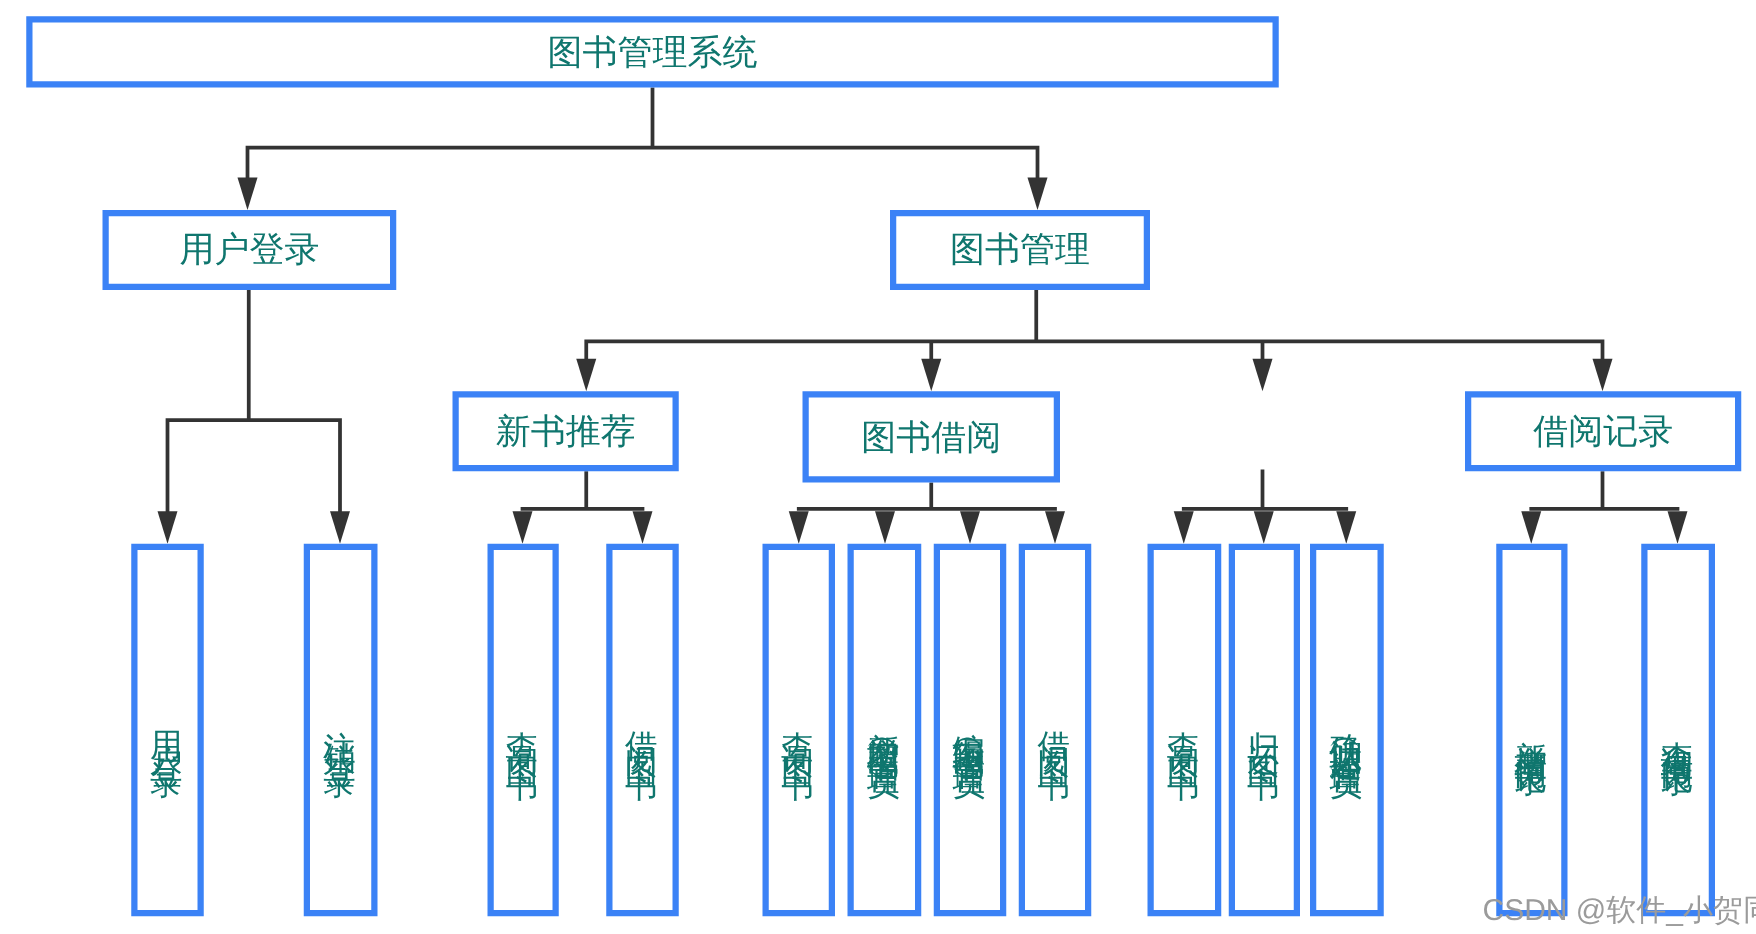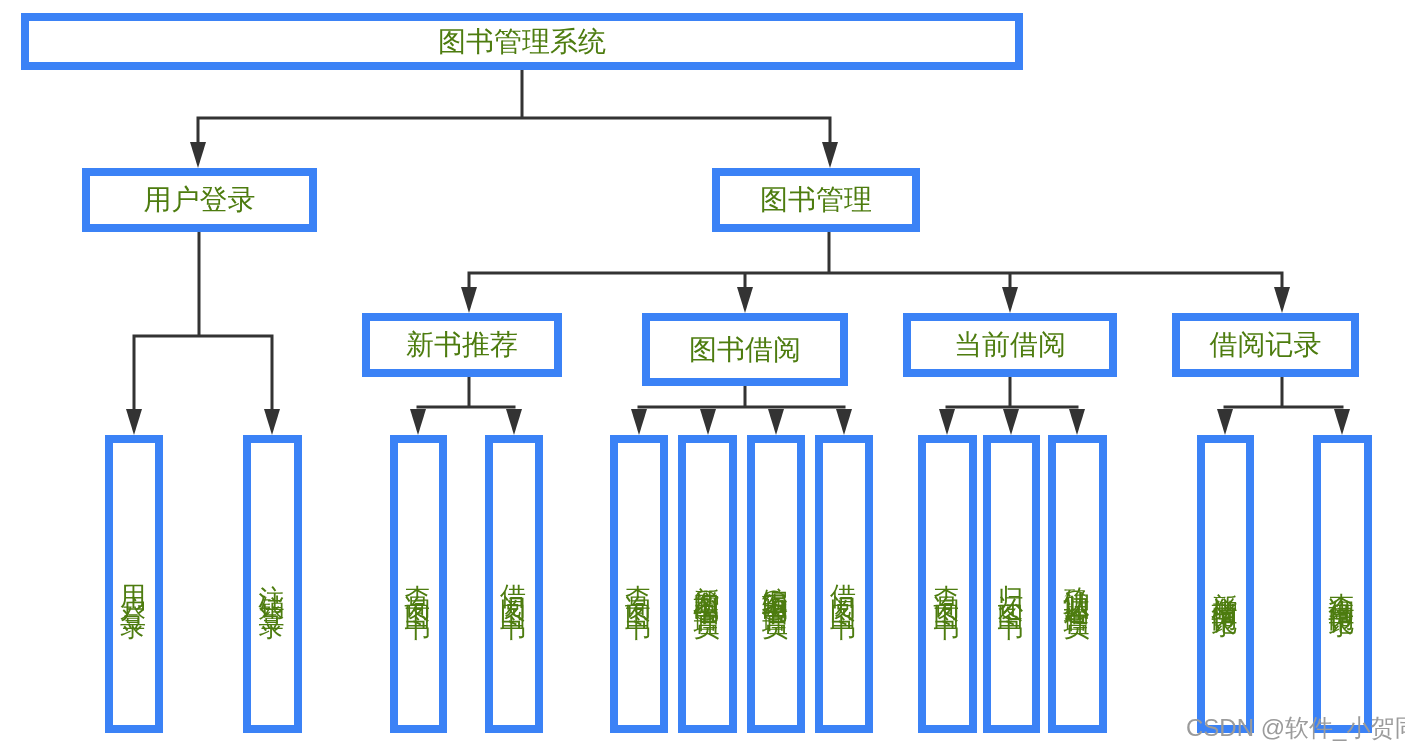--- a/index.html
+++ b/index.html
@@ -11,22 +11,22 @@
     overflow:hidden;
   }
   #connector-layer{
     position:absolute;left:0;top:0;width:1405px;height:747px;
     pointer-events:none;
   }
   .node{
     position:absolute;
     box-sizing:border-box;
     background:#ffffff;
-    border:8px solid #3b82f6;
-    color:#4d7c0f;
+    border:5px solid #3b82f6;
+    color:#0f766e;
     display:flex;
     align-items:center;
     justify-content:center;
     font-size:28px;
     z-index:2;
   }
   .node.v{
     writing-mode:vertical-rl;
     font-size:26px;
     letter-spacing:10px;
@@ -70,24 +70,23 @@
       <polygon points="1069,409 1085,409 1077,435" fill="#333333"></polygon>
       <polygon points="1217,409 1233,409 1225,435" fill="#333333"></polygon>
       <polygon points="1334,409 1350,409 1342,435" fill="#333333"></polygon>
     </svg>
 
   <div class="node" style="left:21px;top:13px;width:1002px;height:57px;">图书管理系统</div>
 
   <div class="node" style="left:82px;top:168px;width:235px;height:64px;">用户登录</div>
   <div class="node" style="left:712px;top:168px;width:208px;height:64px;">图书管理</div>
 
-  <div class="node" style="left:362px;top:313px;width:200px;height:64px;">新书推荐</div>
+  <div class="node" style="left:362px;top:313px;width:181px;height:64px;">新书推荐</div>
   <div class="node" style="left:642px;top:313px;width:206px;height:73px;">图书借阅</div>
-  <div class="node" style="left:903px;top:313px;width:214px;height:64px;">当前借阅</div>
-  <div class="node" style="left:1172px;top:313px;width:187px;height:64px;">借阅记录</div>
+  <div class="node" style="left:1172px;top:313px;width:221px;height:64px;">借阅记录</div>
 
   <div class="node v" style="left:105px;top:435px;width:58px;height:298px;">用户登录</div>
   <div class="node v" style="left:243px;top:435px;width:59px;height:298px;">注销登录</div>
 
   <div class="node v" style="left:390px;top:435px;width:57px;height:298px;">查询图书</div>
   <div class="node v" style="left:485px;top:435px;width:58px;height:298px;">借阅图书</div>
 
   <div class="node v" style="left:610px;top:435px;width:58px;height:298px;">查询图书</div>
   <div class="node v long" style="left:678px;top:435px;width:59px;height:298px;">新增图书（管理员）</div>
   <div class="node v long" style="left:747px;top:435px;width:58px;height:298px;">编辑图书（管理员）</div>

